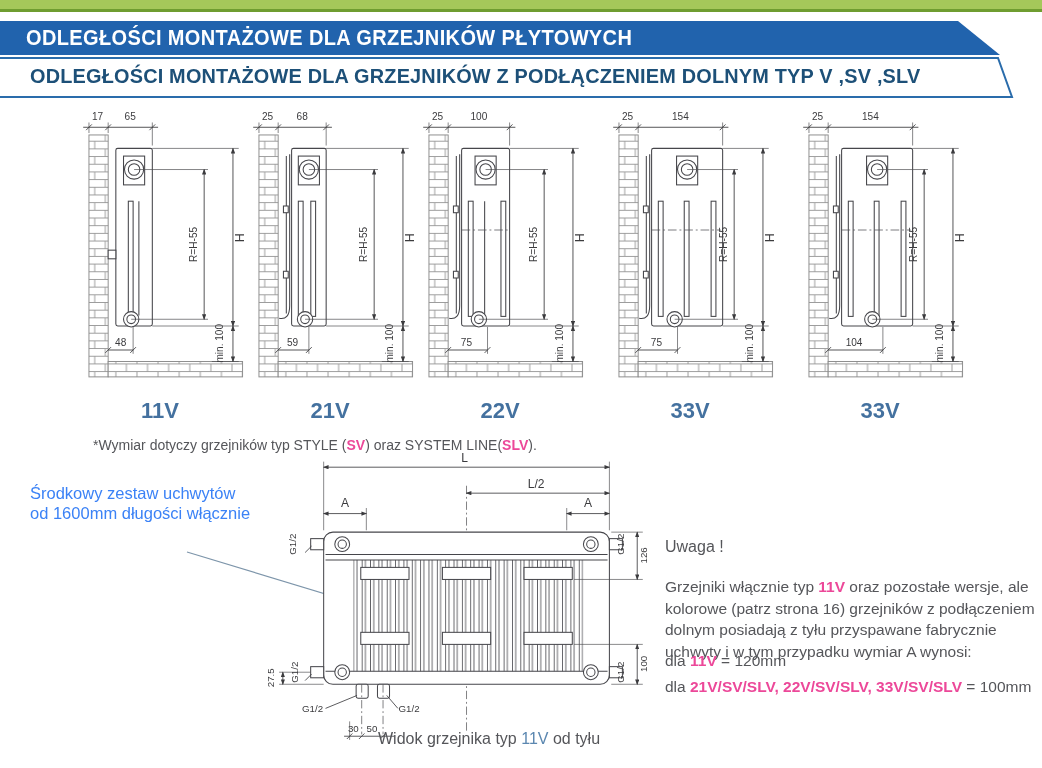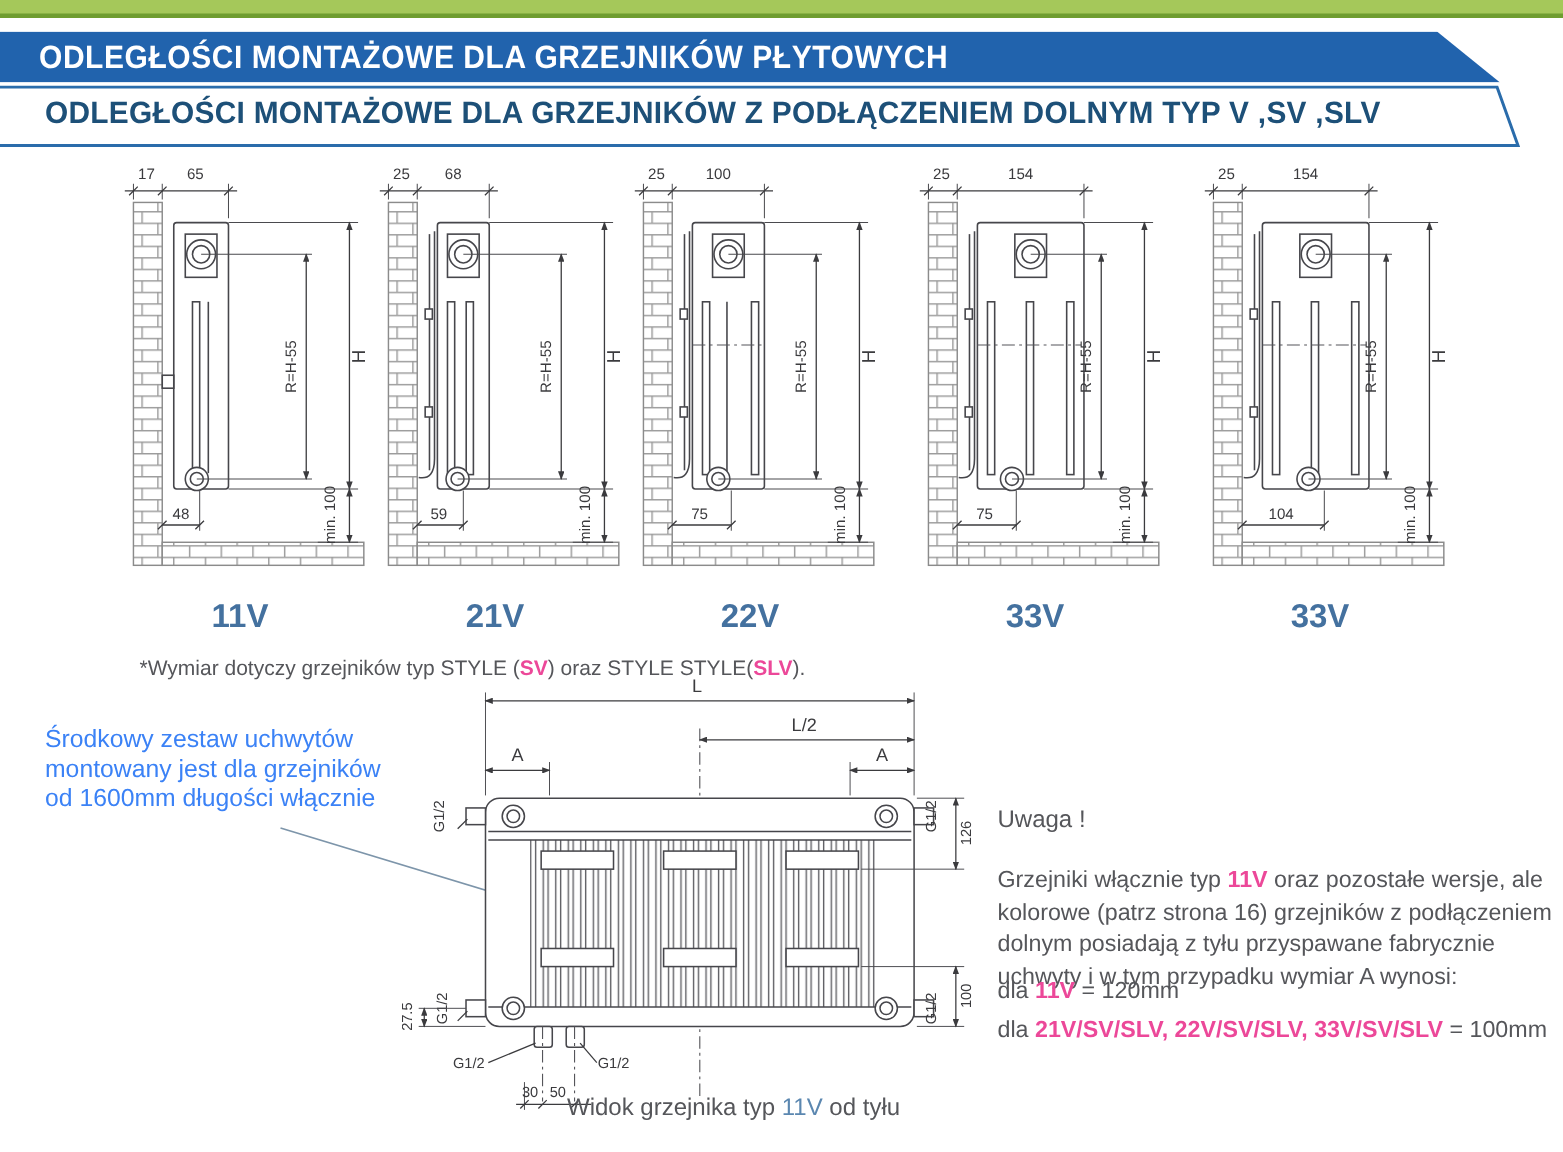--- a/index.html
+++ b/index.html
@@ -275,26 +275,25 @@
         <path class="ext" d="M99,226 V254"></path>
         <line class="dim-l" x1="42" y1="250" x2="99" y2="250"></line>
         <path class="dim-l" d="M39,253 L45,247 M96,253 L102,247"></path>
         <text class="dim-t" x="69" y="246">104</text>
       </g>
     </svg>
     <div class="diag-label">33V</div>
   </div>
 
   <div class="footnote">
-    <span>*Wymiar dotyczy grzejników typ STYLE (</span><span class="acc">SV</span><span>) oraz STYLE STYLE(</span><span class="acc">SLV</span><span>).</span>
+    <span>*Wymiar dotyczy grzejników typ STYLE (</span><span class="acc">SV</span><span>) oraz SYSTEM LINE(</span><span class="acc">SLV</span><span>).</span>
   </div>
 
   <div class="note-left">
     <div>Środkowy zestaw uchwytów</div>
-    <div>montowany jest dla grzejników</div>
     <div>od 1600mm długości włącznie</div>
   </div>
 
   <svg class="leader" viewBox="0 0 290 100">
     <line x1="5" y1="6" x2="282" y2="90" stroke="#7d95aa" stroke-width="1.2"></line>
   </svg>
 
   <svg class="backview" viewBox="0 0 415 318">
     <line class="cl" x1="214" y1="38" x2="214" y2="302"></line>
     <g>

